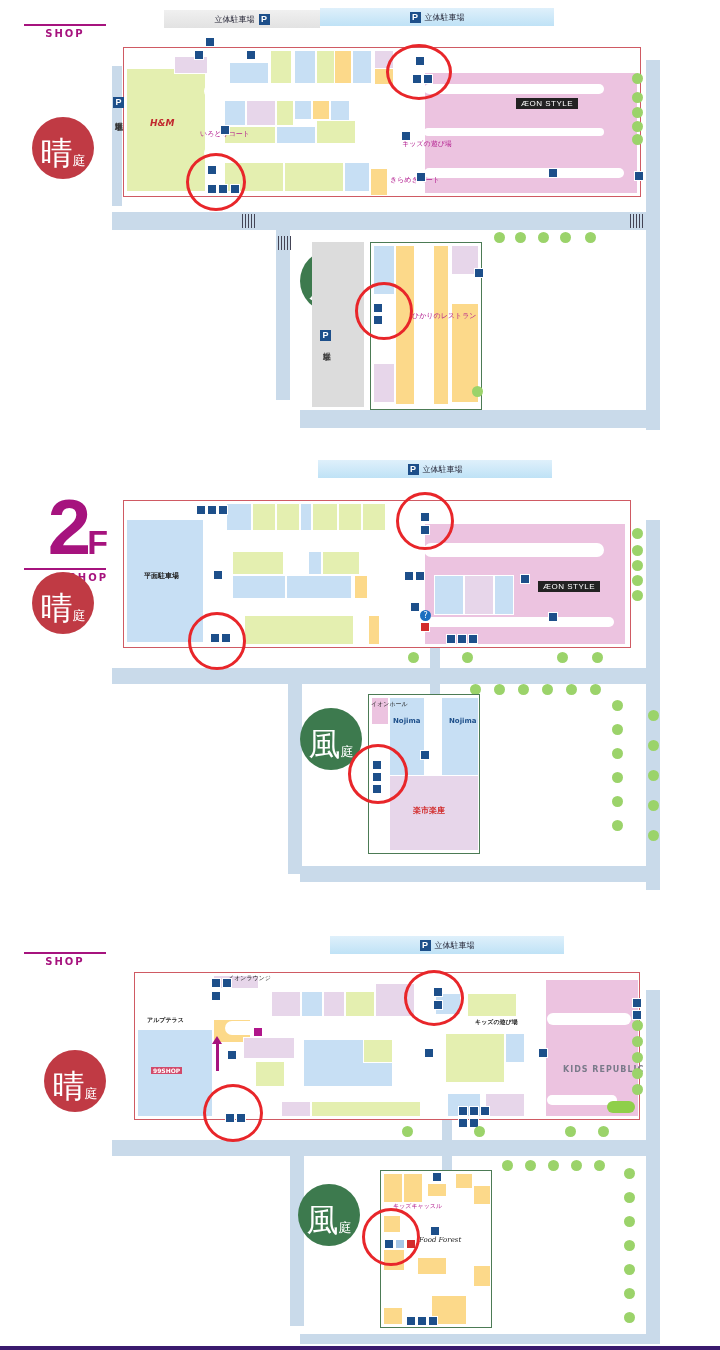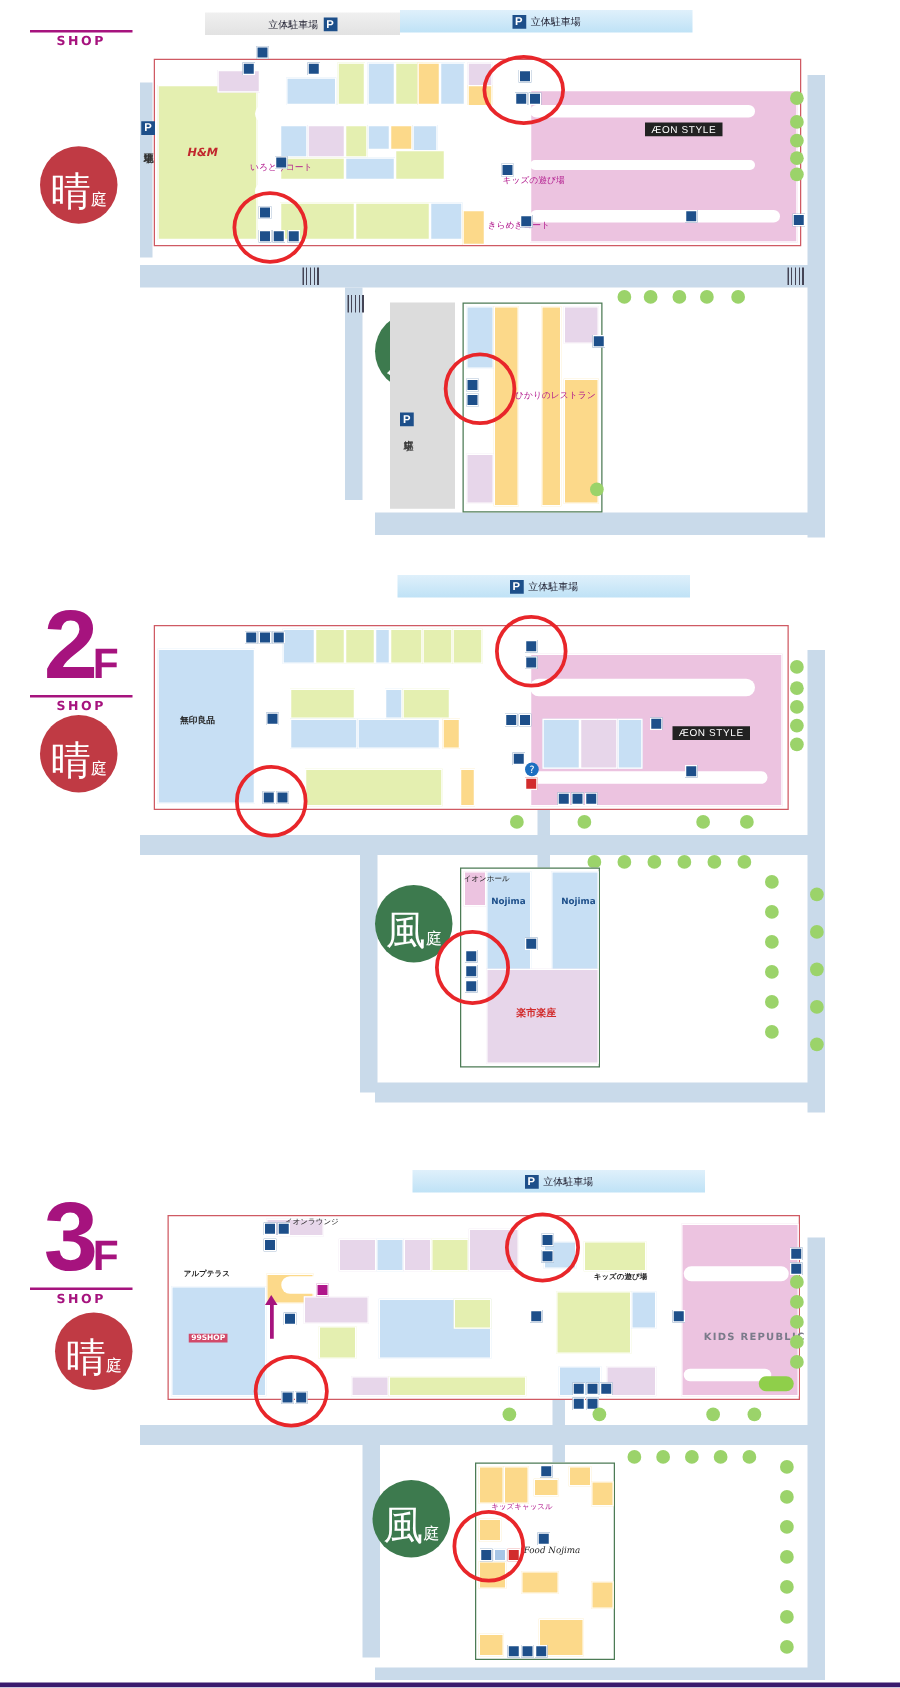--- a/index.html
+++ b/index.html
@@ -162,21 +162,21 @@
   <div class="fac" style="left:373px;top:315px;"></div>
   <div class="fac" style="left:474px;top:268px;"></div>
   <div class="tree" style="left:472px;top:386px;"></div>
 
   <div class="red-circle" style="left:386px;top:44px;width:66px;height:56px;"></div>
   <div class="red-circle" style="left:186px;top:153px;width:60px;height:58px;"></div>
   <div class="red-circle" style="left:355px;top:282px;width:58px;height:58px;"></div>
 </section>
 
 <section>
-  <div class="floor-label" style="top:476px;">
+  <div class="floor-label" style="top:488px;text-align:right;">
     <div class="floor-num"><span class="big">2</span><span class="small">F</span></div>
     <div class="floor-rule"></div>
     <div class="floor-shop">SHOP</div>
   </div>
   <div class="badge-circle hare" style="left:32px;top:572px;">
     <span class="k1">晴</span>
       <span class="k2">庭</span>
   </div>
   <div class="parking-bar" style="left:318px;top:460px;width:234px;">
     <span class="picon">P</span>
@@ -208,21 +208,21 @@
     <div class="corridor" style="left:80px;top:100px;width:200px;height:14px;"></div>
     <div class="shop c-green" style="left:120px;top:114px;width:110px;height:30px;"></div>
     <div class="shop c-orange" style="left:244px;top:114px;width:12px;height:30px;"></div>
 
     <div class="shop c-pink" style="left:300px;top:22px;width:202px;height:122px;"></div>
     <div class="corridor" style="left:300px;top:42px;width:180px;height:14px;"></div>
     <div class="corridor" style="left:300px;top:116px;width:190px;height:10px;"></div>
     <div class="shop c-blue" style="left:310px;top:74px;width:30px;height:40px;"></div>
     <div class="shop c-lilac" style="left:340px;top:74px;width:30px;height:40px;"></div>
     <div class="shop c-blue" style="left:370px;top:74px;width:20px;height:40px;"></div>
-    <div class="store-name" style="left:20px;top:70px;color:#222;font-size:7px;">無印良品</div>
+    <div class="store-name" style="left:20px;top:70px;color:#222;font-size:7px;">平面駐車場</div>
     <div class="aeon" style="left:414px;top:80px;">ÆON STYLE</div>
   </div>
   <div class="fac" style="left:196px;top:505px;"></div>
   <div class="fac" style="left:207px;top:505px;"></div>
   <div class="fac" style="left:218px;top:505px;"></div>
   <div class="fac" style="left:213px;top:570px;"></div>
   <div class="fac" style="left:210px;top:633px;"></div>
   <div class="fac" style="left:221px;top:633px;"></div>
   <div class="fac" style="left:420px;top:512px;"></div>
   <div class="fac" style="left:420px;top:525px;"></div>
@@ -283,21 +283,20 @@
   <div class="tree" style="left:648px;top:800px;"></div>
   <div class="tree" style="left:648px;top:830px;"></div>
 
   <div class="red-circle" style="left:396px;top:492px;width:58px;height:58px;"></div>
   <div class="red-circle" style="left:188px;top:612px;width:58px;height:58px;"></div>
   <div class="red-circle" style="left:348px;top:744px;width:60px;height:60px;"></div>
 </section>
 
 <section>
   <div class="floor-label" style="top:950px;">
-    <div class="floor-num"><span class="big">3</span><span class="small">F</span></div>
     <div class="floor-rule"></div>
     <div class="floor-shop">SHOP</div>
   </div>
   <div class="badge-circle hare" style="left:44px;top:1050px;">
     <span class="k1">晴</span>
       <span class="k2">庭</span>
   </div>
   <div class="parking-bar" style="left:330px;top:936px;width:234px;">
     <span class="picon">P</span>
       <span>立体駐車場</span>
@@ -387,21 +386,21 @@
     <div class="shop c-orange" style="left:46px;top:12px;width:20px;height:14px;"></div>
     <div class="shop c-orange" style="left:74px;top:2px;width:18px;height:16px;"></div>
     <div class="shop c-orange" style="left:92px;top:14px;width:18px;height:20px;"></div>
     <div class="shop c-orange" style="left:2px;top:44px;width:18px;height:18px;"></div>
     <div class="shop c-orange" style="left:2px;top:78px;width:22px;height:22px;"></div>
     <div class="shop c-orange" style="left:36px;top:86px;width:30px;height:18px;"></div>
     <div class="shop c-orange" style="left:92px;top:94px;width:18px;height:22px;"></div>
     <div class="shop c-orange" style="left:2px;top:136px;width:20px;height:18px;"></div>
     <div class="shop c-orange" style="left:50px;top:124px;width:36px;height:30px;"></div>
     <div class="label" style="left:12px;top:32px;font-size:6px;">キッズキャッスル</div>
-    <div class="store-name" style="left:38px;top:65px;color:#222;font-style:italic;font-family:'DejaVu Serif',serif;font-size:7px;font-weight:normal;">Food Nojima</div>
+    <div class="store-name" style="left:38px;top:65px;color:#222;font-style:italic;font-family:'DejaVu Serif',serif;font-size:7px;font-weight:normal;">Food Forest</div>
   </div>
   <div class="fac" style="left:432px;top:1172px;"></div>
   <div class="fac" style="left:430px;top:1226px;"></div>
   <div class="fac" style="left:384px;top:1239px;"></div>
   <div class="fac" style="left:395px;top:1239px;background:#a7c6e6;"></div>
   <div class="fac" style="left:406px;top:1239px;background:#d22c2c;"></div>
   <div class="fac" style="left:406px;top:1316px;"></div>
   <div class="fac" style="left:417px;top:1316px;"></div>
   <div class="fac" style="left:428px;top:1316px;"></div>
   <div class="tree" style="left:624px;top:1168px;"></div>

